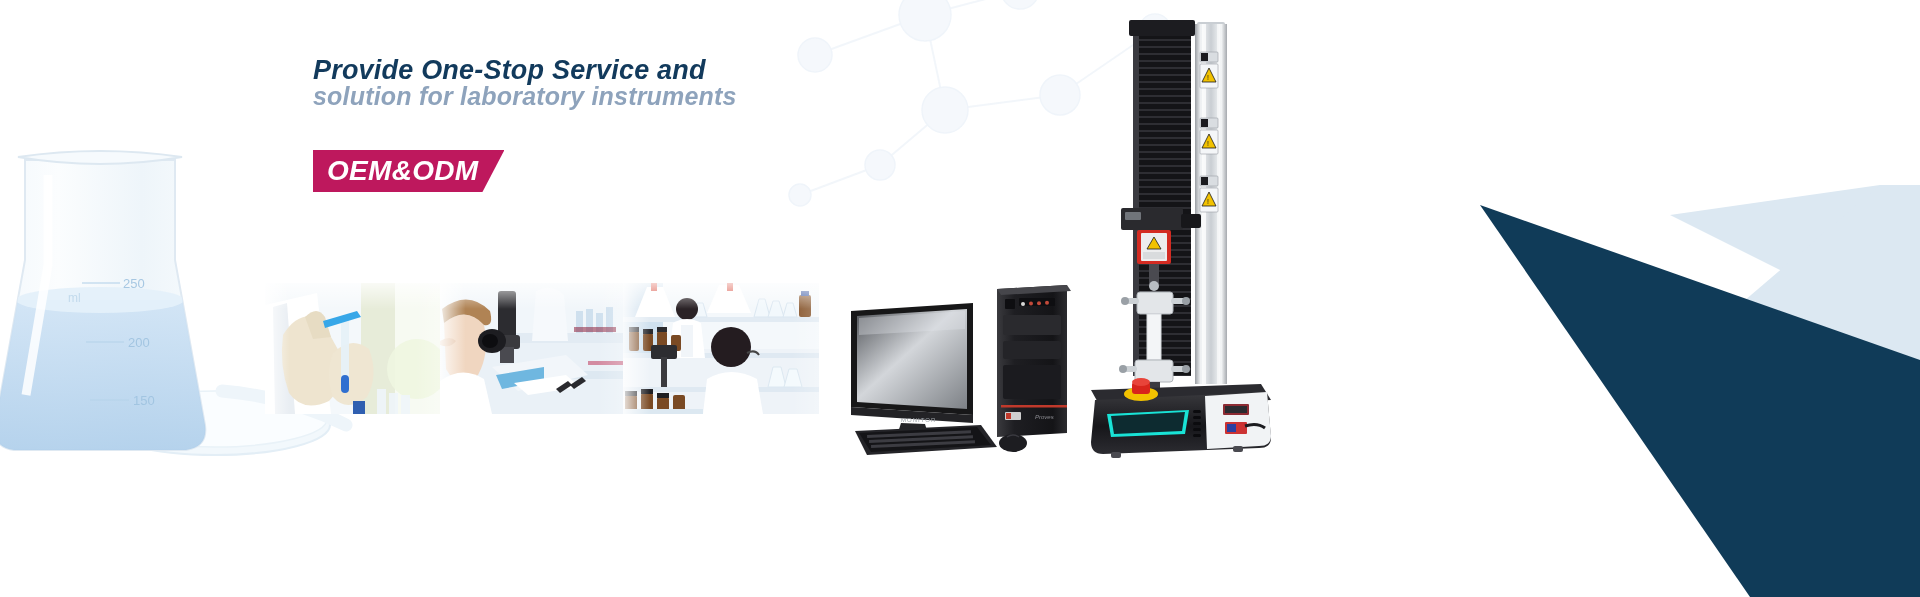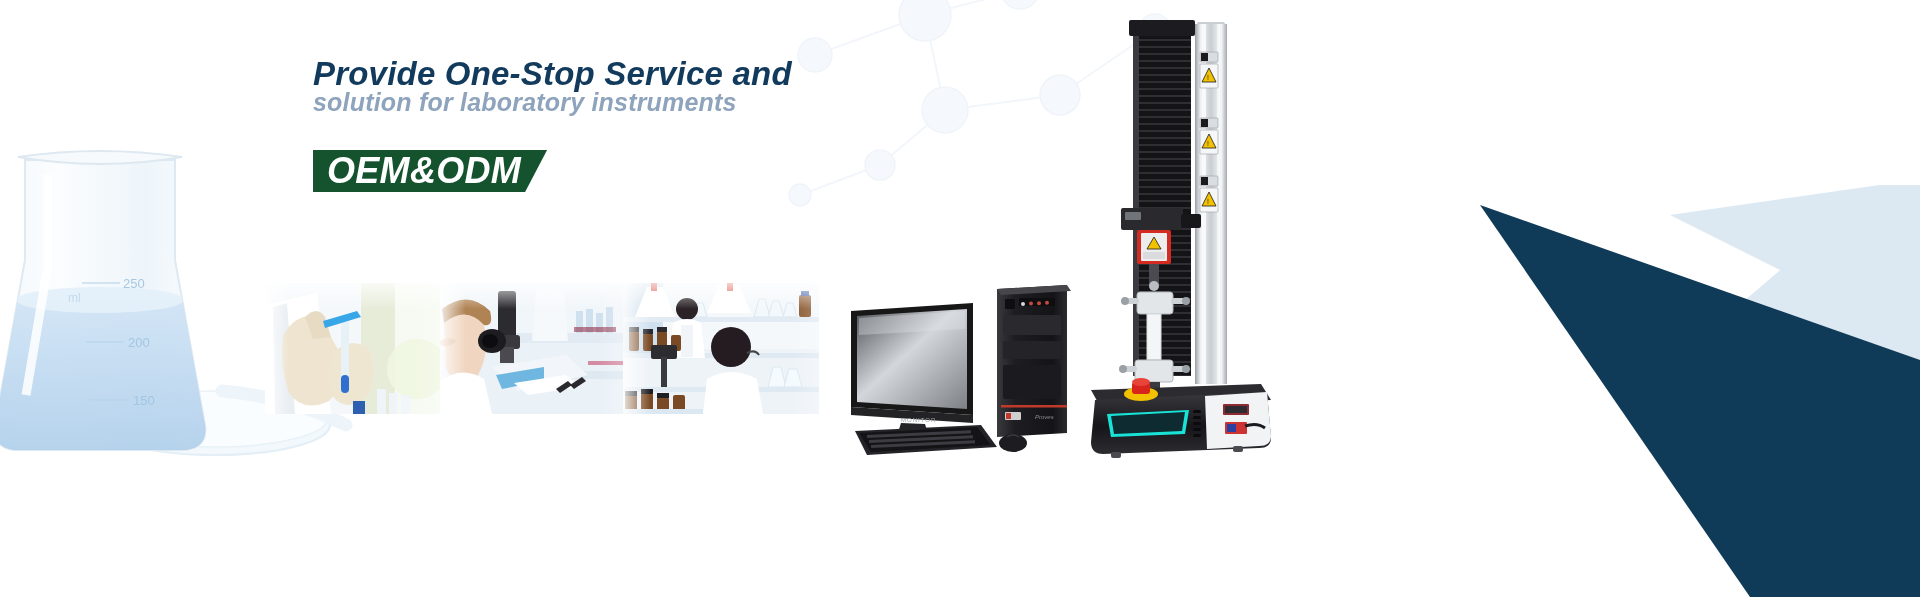--- a/index.html
+++ b/index.html
@@ -30,21 +30,21 @@
     width:420px; height:400px;
     pointer-events:none;
   }
 
   
   .headline{
     position:absolute; left:313px; top:57px;
     width:760px;
   }
   .headline-line1{
-    font-size:33px;
+    font-size:27px;
     font-weight:700;
     font-style:italic;
     color:#123a5c;
     letter-spacing:.2px;
     line-height:1;
     white-space:nowrap;
   }
   .headline-line2{
     font-size:25px;
     font-weight:700;
@@ -56,23 +56,23 @@
   }
   .badge-wrap{
     position:absolute; left:313px; top:150px;
     height:42px;
   }
   .badge{
     position:relative;
     display:inline-block;
     height:42px;
     padding:0 26px 0 14px;
-    background:#14532d;
+    background:#be185d;
     color:#ffffff;
-    font-size:36px;
+    font-size:28px;
     font-weight:700;
     font-style:italic;
     line-height:42px;
     letter-spacing:.3px;
     white-space:nowrap;
     clip-path:polygon(0 0, 100% 0, calc(100% - 22px) 100%, 0 100%);
   }
 
   
   .photo-strip{

